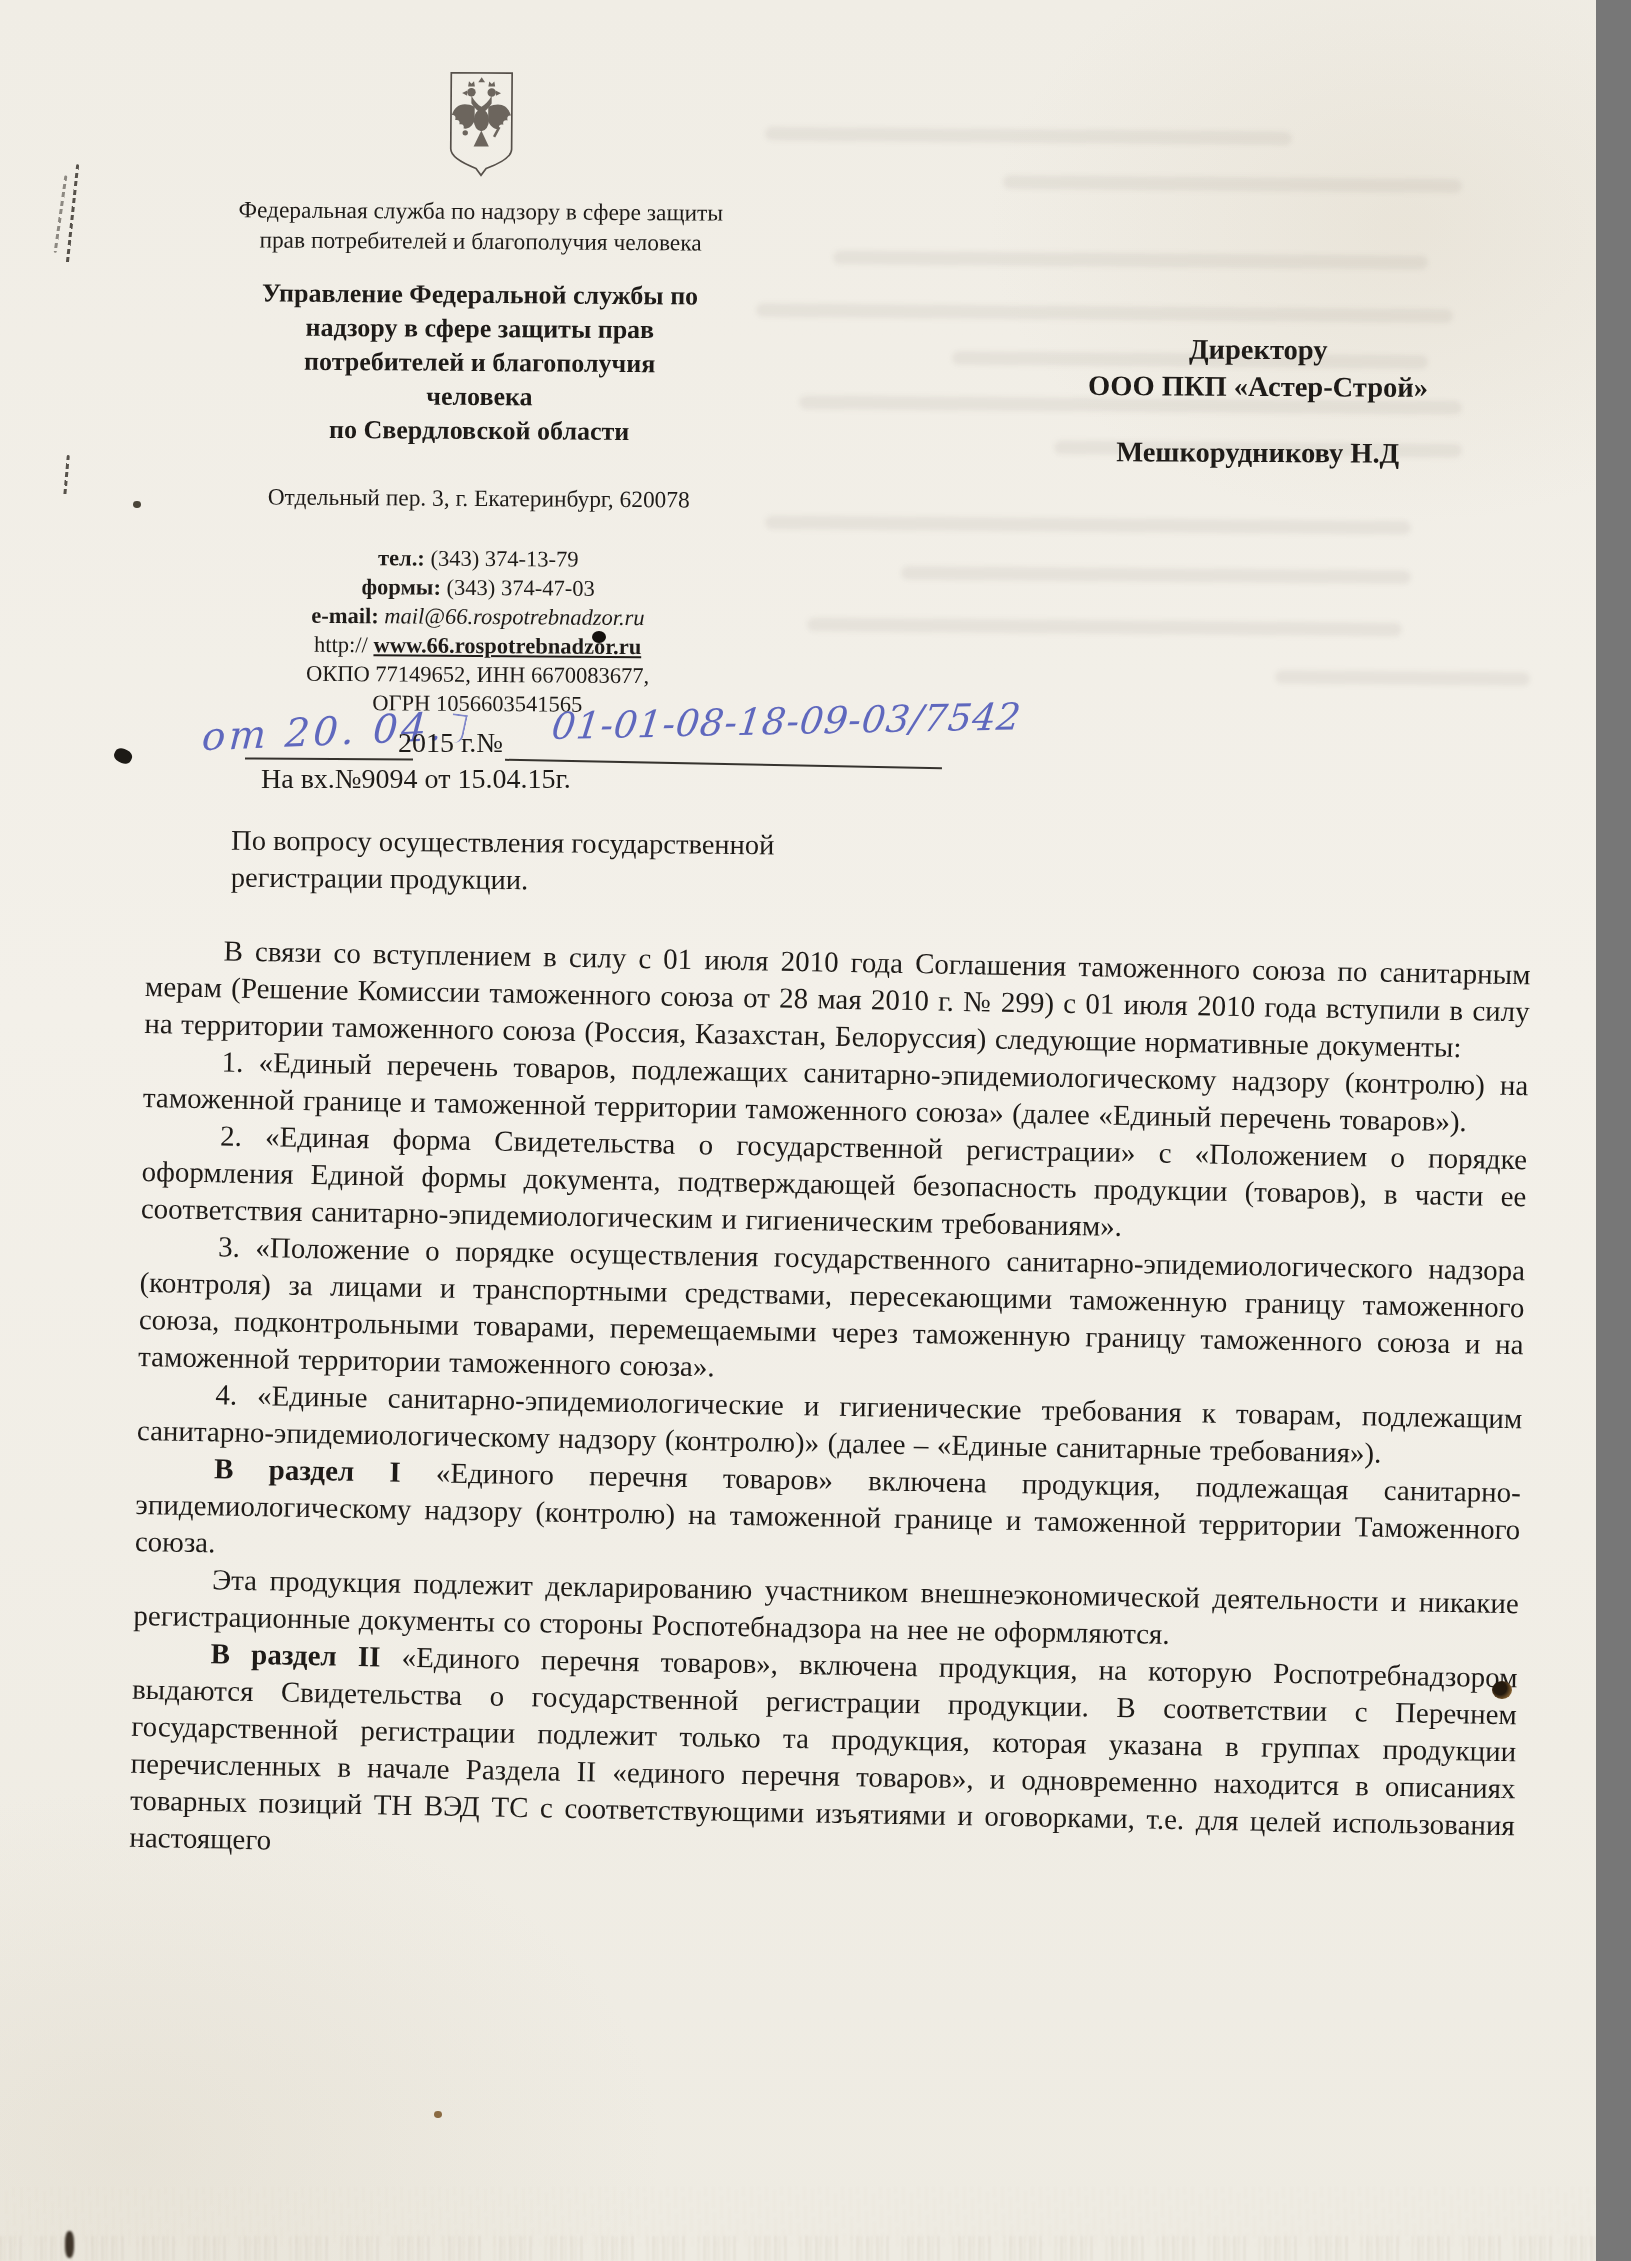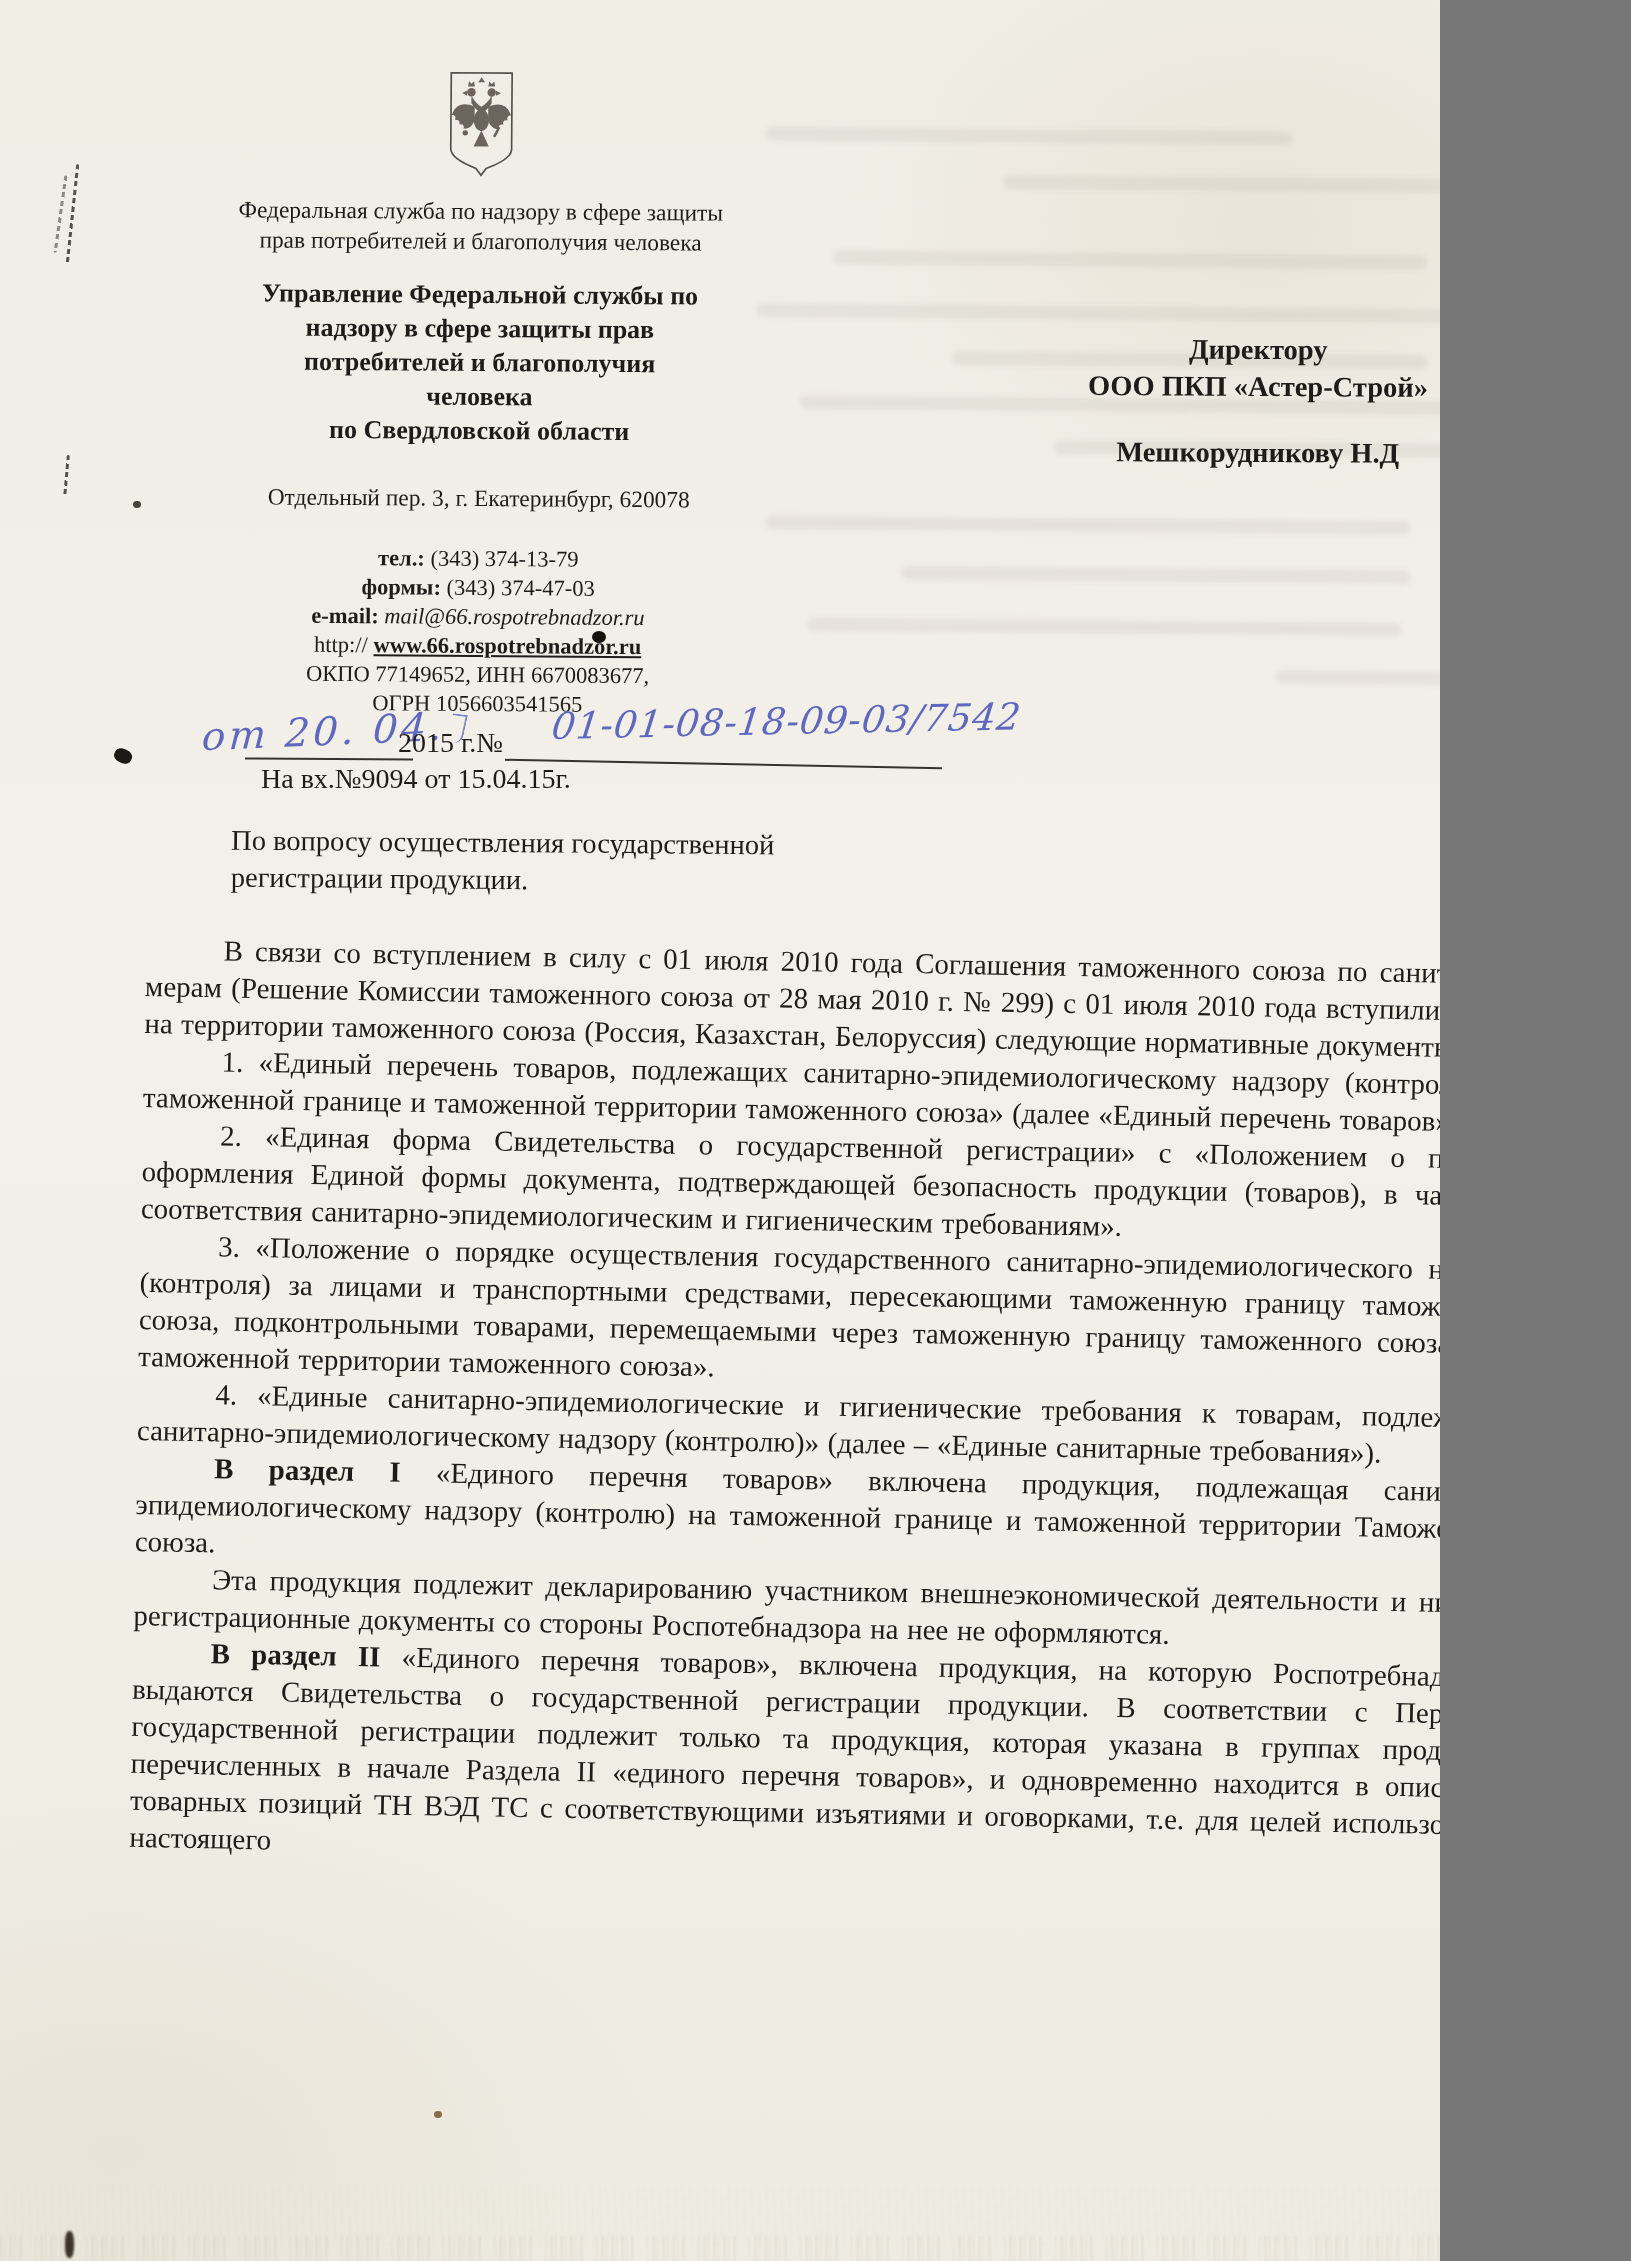--- a/index.html
+++ b/index.html
@@ -1,17 +1,17 @@
 <!DOCTYPE html>
 <html style="font-size:13.6px"><head>
 <meta charset="utf-8">
 <style>
   html,body{margin:0;padding:0;background:#777;}
   .page{
-    position:relative;width:1440px;height:2261px;overflow:hidden;
+    position:relative;width:1596px;height:2261px;overflow:hidden;
     background:#f1eee6;
     background-image:
       radial-gradient(ellipse 595px 425px at 88% 10%, rgba(214,204,184,0.28), transparent 70%),
       radial-gradient(ellipse 765px 510px at 8% 95%, rgba(206,196,176,0.22), transparent 70%),
       linear-gradient(180deg,#f0ede5 0%,#f3f0e9 45%,#eeebe2 100%);
     font-family:"Liberation Serif","DejaVu Serif",serif;
     color:#1e1b18;
   }
   
   .letterhead{position:absolute;left:127px;top:65px;width:705px;text-align:center;transform:rotate(0.4deg);}

